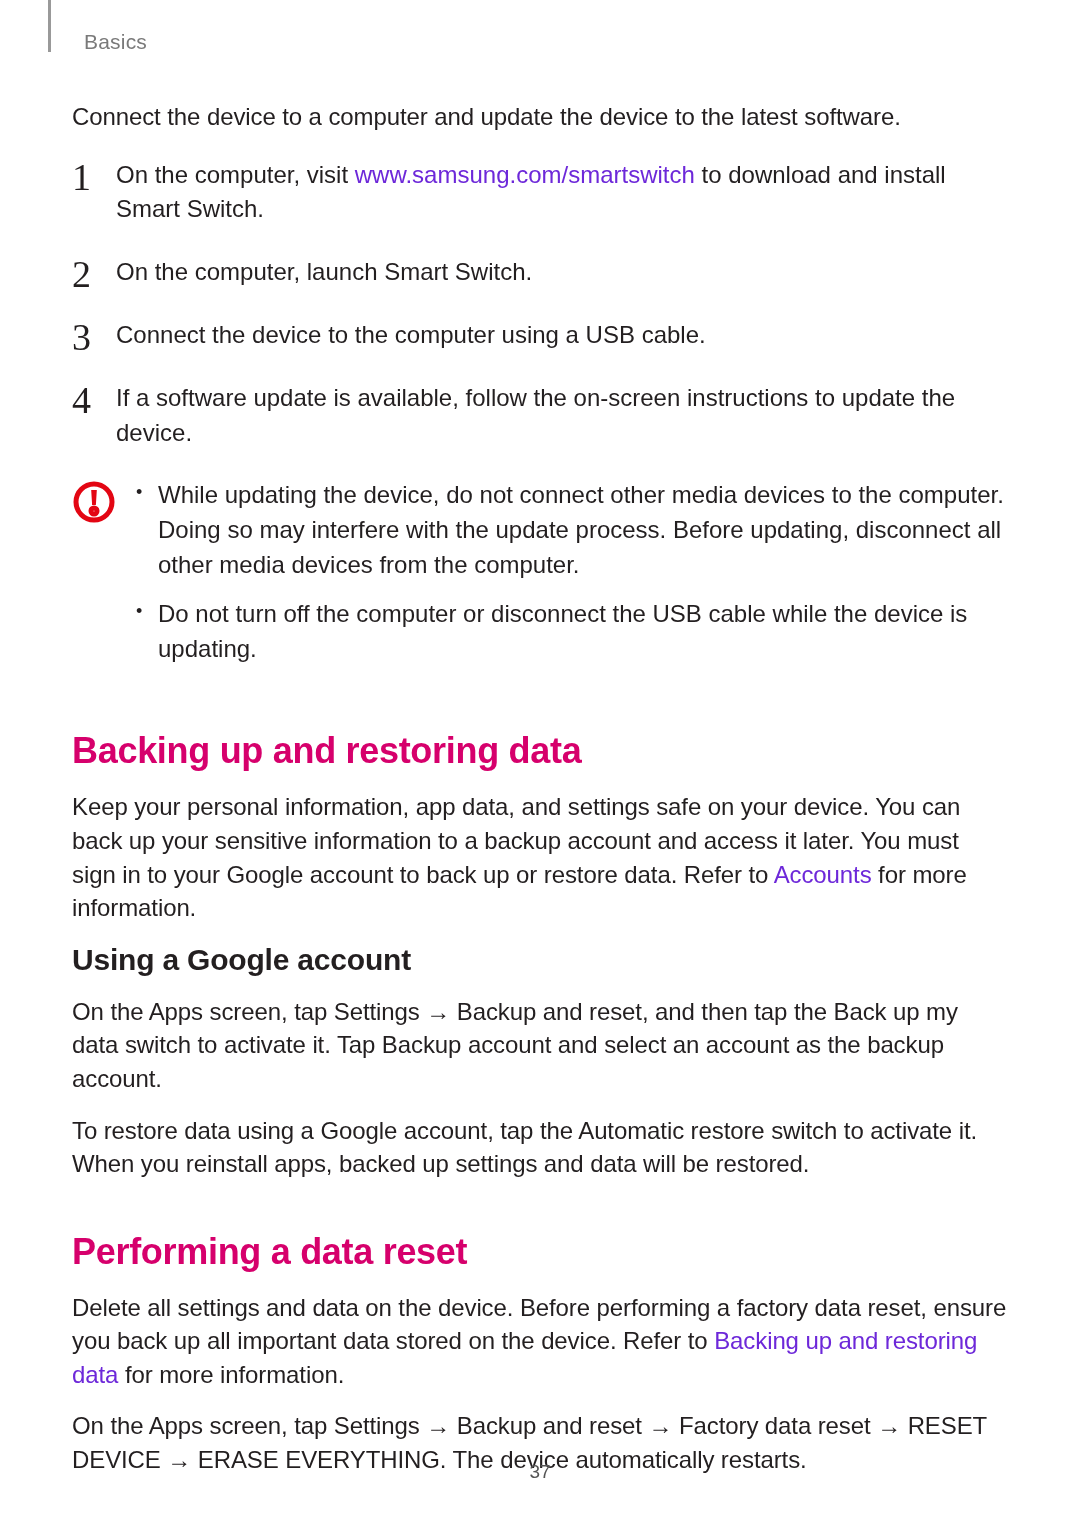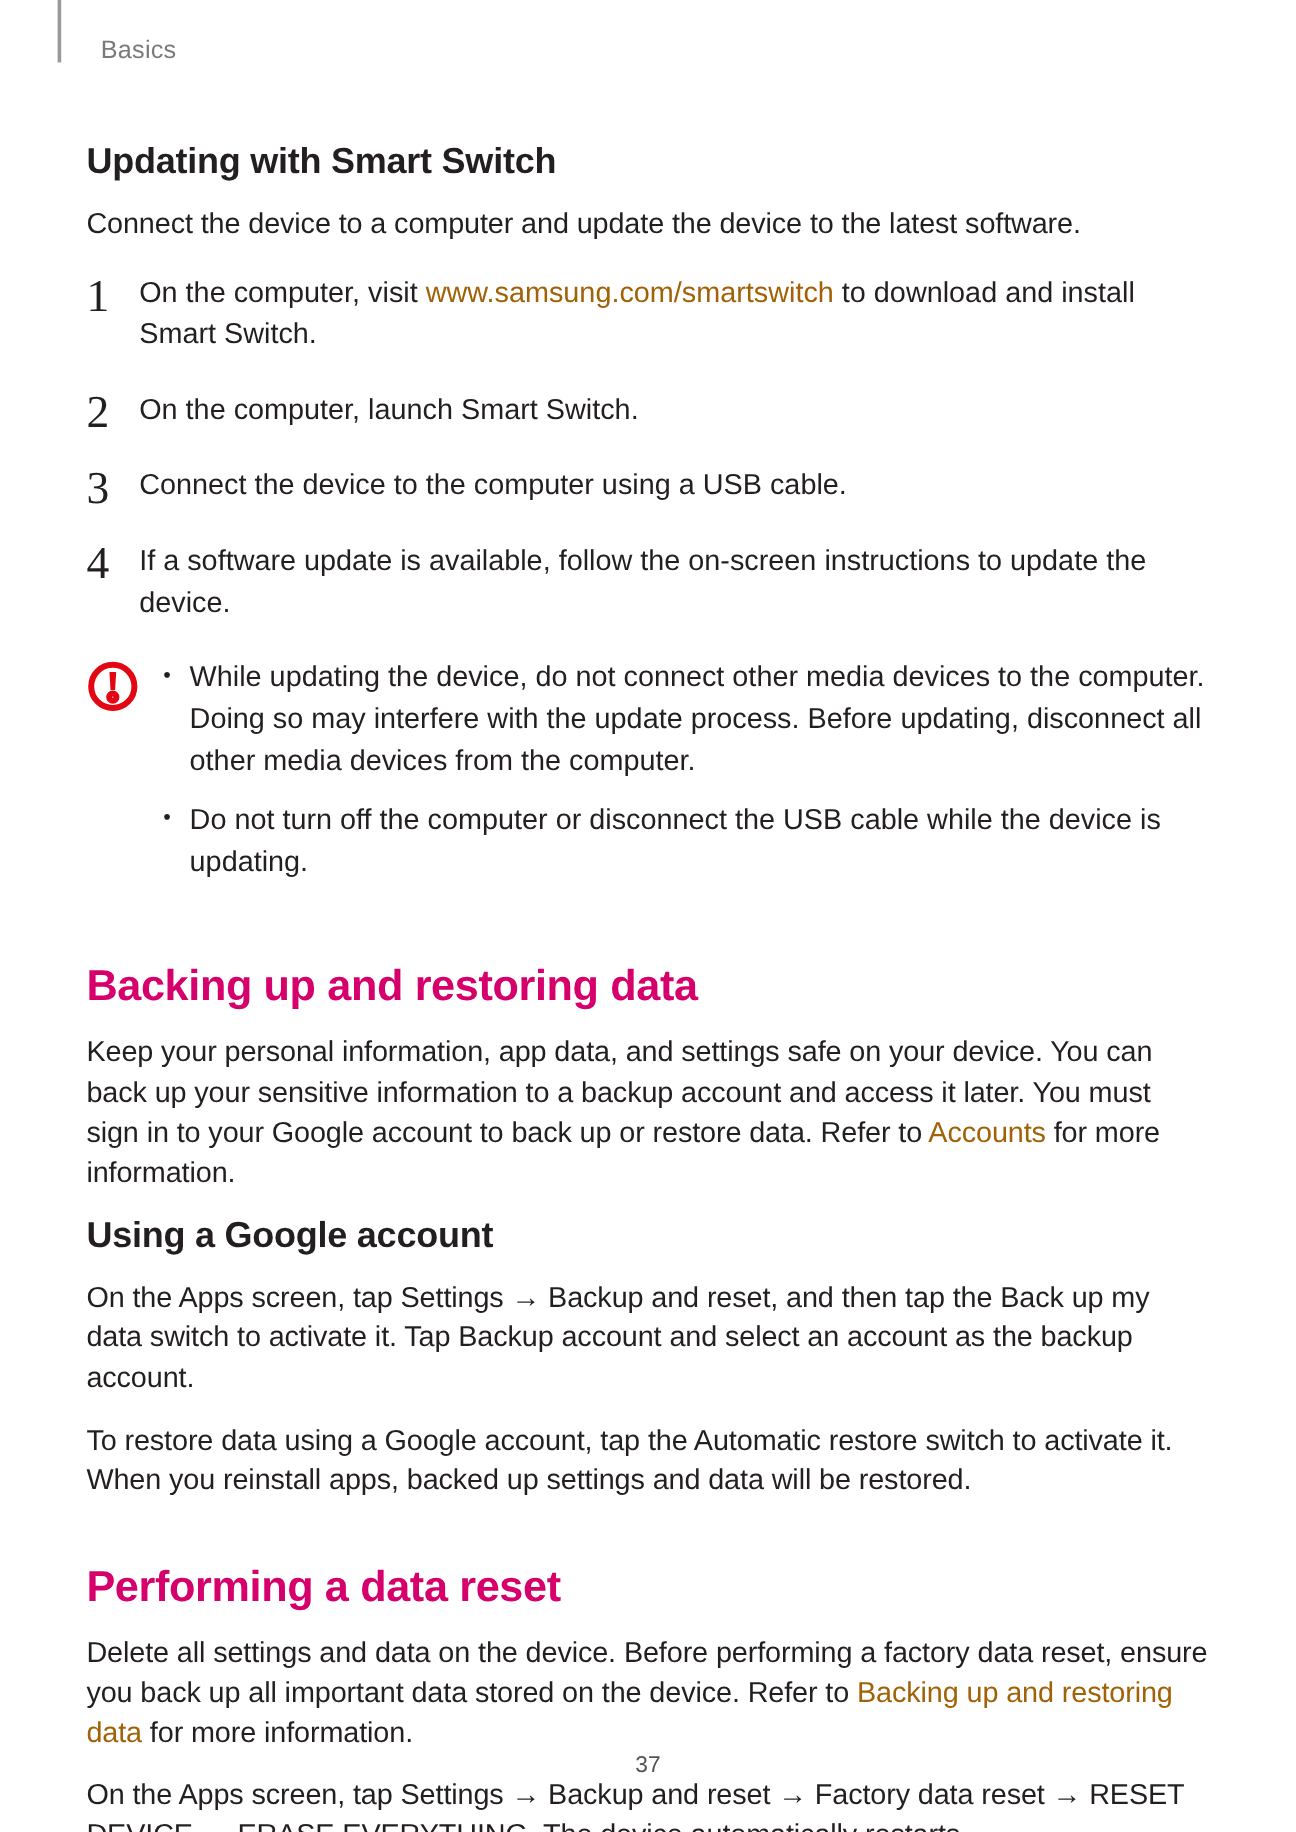--- a/index.html
+++ b/index.html
@@ -101,21 +101,21 @@
     }
     .h2 {
       font-size: 36px;
       font-weight: 700;
       color: #d6006c;
       margin-top: 50px;
       margin-bottom: 18px;
       letter-spacing: -0.3px;
     }
     .link {
-      color: #a16207;
+      color: #6d28d9;
     }
     .arrow {
       font-family: sans-serif;
     }
     b { font-weight: 400; }
     .page-number {
       position: absolute;
       bottom: 44px;
       width: 1080px;
       text-align: center;
@@ -132,21 +132,20 @@
     }
   </style>
 </head>
 <body>
 
 <div class="header-line"></div>
 <div class="header-label">Basics</div>
 
 <div class="content">
 
-  <div class="h3">Updating with Smart Switch</div>
   <div class="p">Connect the device to a computer and update the device to the latest software.</div>
 
   <ol class="ol">
     <li>
       <span class="num">1</span>
       <span>On the computer, visit </span><span class="link">www.samsung.com/smartswitch</span><span> to download and install Smart Switch.</span>
     </li>
     <li>
       <span class="num">2</span>
       <span>On the computer, launch Smart Switch.</span>

